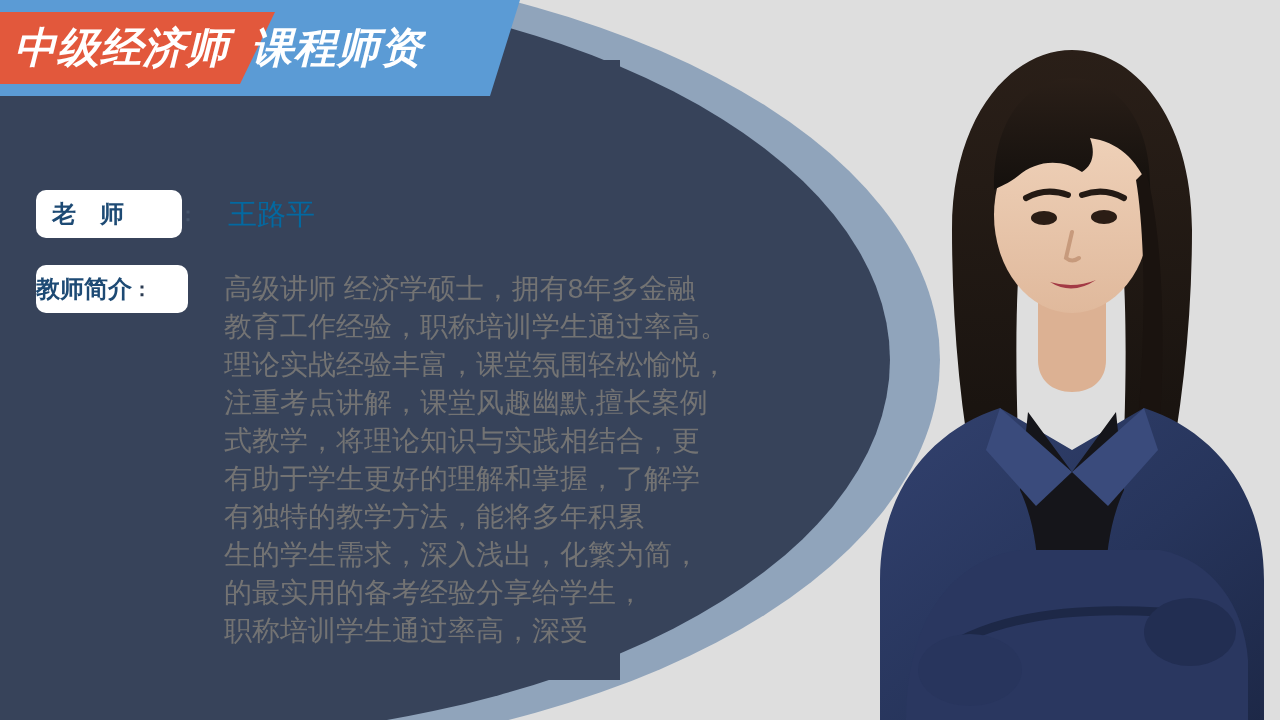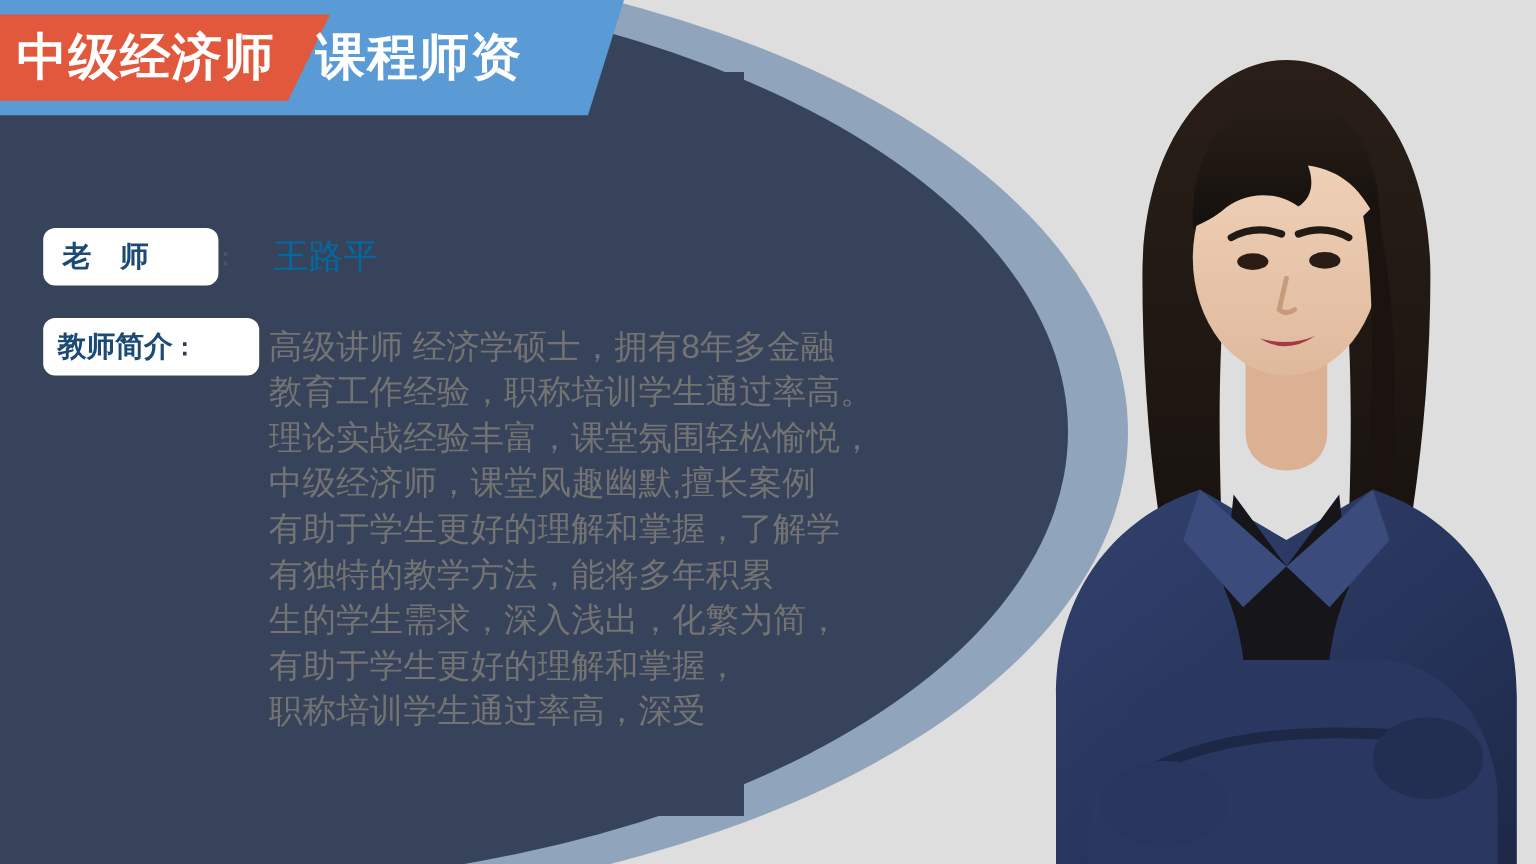--- a/index.html
+++ b/index.html
@@ -13,46 +13,46 @@
 
   
   .bg-layer{position:absolute;inset:0;overflow:hidden;}
   .bg-svg{position:absolute;top:0;left:0;width:1280px;height:720px;display:block;}
 
   
   .banner{position:absolute;top:0;left:0;width:500px;height:96px;}
   .banner-svg{position:absolute;top:0;left:0;}
   .banner-text{
     position:absolute;top:0;left:0;width:500px;height:96px;
-    display:flex;align-items:center;
+    display:flex;align-items:center;font-style:italic;
   }
   .banner-main{
     margin-left:14px;
     color:#ffffff;font-weight:bold;font-size:42px;letter-spacing:1px;
     line-height:1;white-space:nowrap;
   }
   .banner-sub{
-    margin-left:34px;
+    margin-left:22px;
     color:#ffffff;font-weight:bold;font-size:42px;letter-spacing:1px;
     line-height:1;white-space:nowrap;
   }
 
   
   .chip{
     position:absolute;
     background:#ffffff;
     border-radius:10px;
     color:#1d4a74;
     font-weight:bold;
     font-size:24px;
     display:flex;align-items:center;
     box-sizing:border-box;
   }
   #chip-teacher{left:36px;top:190px;width:146px;height:48px;padding:0 16px;justify-content:space-between;}
-  #chip-bio{left:36px;top:265px;width:180px;height:48px;padding:0 12px;}
+  #chip-bio{left:36px;top:265px;width:152px;height:48px;padding:0 0;}
   .chip .colon{font-weight:bold;font-size:20px;color:#2b3b52;}
   #chip-teacher .colon{position:absolute;right:-16px;color:#46556b;}
 
   
   .teacher-name{
     position:absolute;left:228px;top:194px;
     color:#0369a1;font-size:29px;line-height:40px;white-space:nowrap;
   }
   .bio{
     position:absolute;left:224px;top:270px;
@@ -103,25 +103,26 @@
 
   <div class="chip" id="chip-bio">
     <span>教师简介</span>
     <span class="colon">：</span>
   </div>
 
   <div class="bio" id="bio-block">
       <div>高级讲师 经济学硕士，拥有8年多金融</div>
       <div>教育工作经验，职称培训学生通过率高。</div>
       <div>理论实战经验丰富，课堂氛围轻松愉悦，</div>
-      <div>中级经济师，课堂风趣幽默,擅长案例</div>
+      <div>注重考点讲解，课堂风趣幽默,擅长案例</div>
+      <div>式教学，将理论知识与实践相结合，更</div>
       <div>有助于学生更好的理解和掌握，了解学</div>
       <div>有独特的教学方法，能将多年积累</div>
       <div>生的学生需求，深入浅出，化繁为简，</div>
-      <div>有助于学生更好的理解和掌握，</div>
+      <div>的最实用的备考经验分享给学生，</div>
       <div>职称培训学生通过率高，深受</div>
     </div>
 
   <div class="portrait">
     <svg width="420" height="700" viewBox="0 0 420 700">
       <defs>
         <linearGradient id="suitG" x1="0" y1="0" x2="1" y2="1">
           <stop offset="0%" stop-color="#32416e"></stop>
           <stop offset="55%" stop-color="#27355c"></stop>
           <stop offset="100%" stop-color="#1d2847"></stop>

